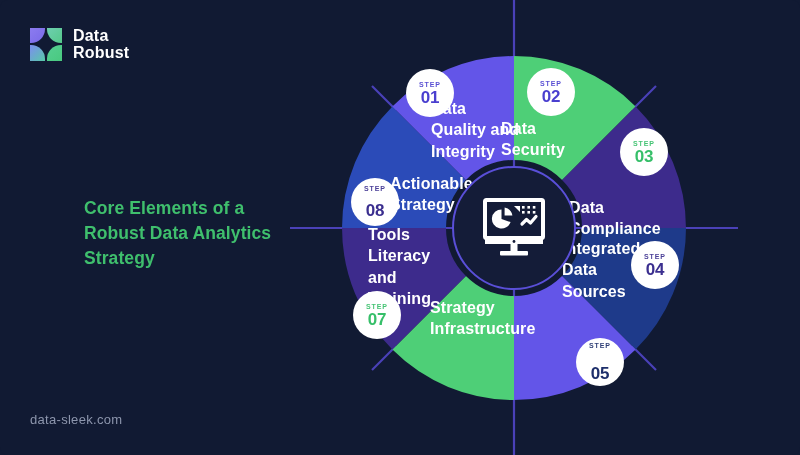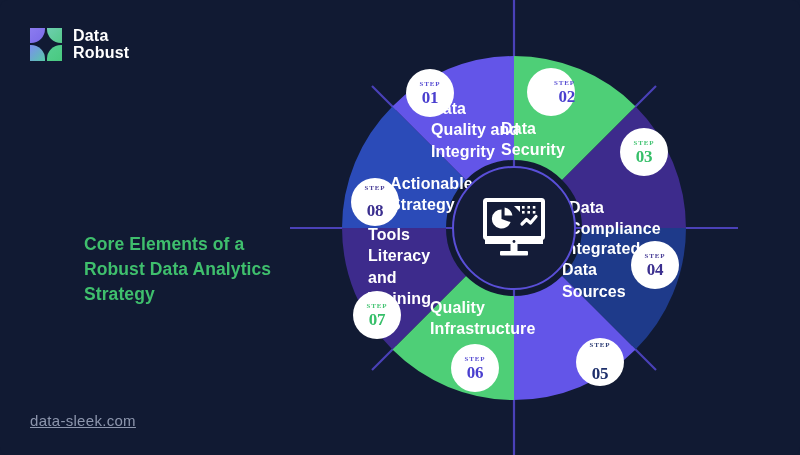--- a/index.html
+++ b/index.html
@@ -32,47 +32,45 @@
   .lm4{ left:17px; top:17px; width:15px; height:16px;
         background:linear-gradient(135deg,#56cf93,#49c97f);
         border-radius:14px 0 0 0; }
   #logo-text{ color:#ffffff; font-size:16px; font-weight:bold; line-height:1.07; letter-spacing:.2px; }
 
   
   #headline{
     position:absolute; left:84px; top:196px; width:215px;
     color:#3fbf6d; font-size:17.5px; font-weight:bold; line-height:1.42;
     letter-spacing:.1px;
-    margin-top:36px;
   }
 
   
   #footer{
     position:absolute; left:30px; top:412px;
-    color:#8d96ad; font-size:15px; letter-spacing:.3px;text-decoration:underline;
+    color:#8d96ad; font-size:13px; letter-spacing:.3px;
   }
 
   
   #wheel{ position:absolute; left:326px; top:40px; width:376px; height:376px; }
   #wheel svg{ display:block; overflow:visible; }
 
   
   .seg-label{
     position:absolute; color:#ffffff; font-size:16px; font-weight:bold;
     line-height:1.33; text-align:left; letter-spacing:.1px;
     transform:translate(-50%,-50%); pointer-events:none; width:92px;
   }
 
   
   .badge{
     position:absolute; width:48px; height:48px; border-radius:50%;
     background:#ffffff; transform:translate(-50%,-50%);
     display:flex; flex-direction:column; align-items:center; justify-content:center;
     box-shadow:0 0 0 0 rgba(0,0,0,0);
-    font-family:Liberation Serif, serif;
   }
   .badge .b-step{ font-size:7px; font-weight:bold; letter-spacing:.9px; line-height:1;
                   margin-bottom:1px; opacity:.92; }
   .badge .b-num{ font-size:17px; font-weight:bold; line-height:1; letter-spacing:-.2px; }
   .badge.purple .b-step,.badge.purple .b-num{ color:#4a3fcf; }
   .badge.deep   .b-step,.badge.deep   .b-num{ color:#3b2f8f; }
   .badge.green  .b-step,.badge.green  .b-num{ color:#36bf69; }
   .badge.navy   .b-step,.badge.navy   .b-num{ color:#1e2f6b; }
 
   
@@ -136,21 +134,21 @@
 
         <path fill="#3d2b8c" d="M 188 16 A 172 172 0 0 1 309.6 66.4 L 236.1 139.9 A 68 68 0 0 0 188 120 Z" transform="rotate(225 188 188)"></path>
       </g>
     </svg>
   </div>
 
   <div class="seg-label" style="left:477px; top:130px;">Data Quality and Integrity</div>
   <div class="seg-label" style="left:547px; top:139px;">Data Security</div>
   <div class="seg-label" style="left:615px; top:198px;margin-top:20px;">Data Compliance</div>
   <div class="seg-label" style="left:601px; top:270px; width:78px;">Integrated Data Sources</div>
-  <div class="seg-label" style="left:473px; top:318px; width:86px;">Quality Infrastructure</div>
+  <div class="seg-label" style="left:473px; top:318px; width:86px;">Strategy Infrastructure</div>
   <div class="seg-label" style="left:414px; top:267px;">Tools Literacy and Training</div>
   <div class="seg-label" style="left:427px; top:194px; width:74px;">Actionable Strategy</div>
 
   <div id="hub">
     <svg id="hub-icon" viewBox="0 0 66 62">
       <rect x="4" y="3" width="58" height="38" rx="1.5" fill="none" stroke="#ffffff" stroke-width="4"></rect>
       <rect x="4" y="41" width="58" height="6" fill="#ffffff"></rect>
       <circle cx="33" cy="44.5" r="1.4" fill="#141c38"></circle>
       <rect x="29.5" y="47" width="7" height="8" fill="#ffffff"></rect>
       <rect x="19" y="54" width="28" height="4.5" rx="1" fill="#ffffff"></rect>
@@ -166,40 +164,36 @@
       <rect x="46.4" y="14" width="2.6" height="2.6" fill="#ffffff"></rect>
       <rect x="51.8" y="14" width="2.6" height="2.6" fill="#ffffff"></rect>
       <path d="M 41 27 L 45.5 22.5 L 49.5 26 L 55 19.5" fill="none" stroke="#ffffff" stroke-width="3.2" stroke-linecap="round" stroke-linejoin="round"></path>
     </svg>
   </div>
 
   <div class="badge purple" style="left:430px; top:93px;">
     <span class="b-step">STEP</span>
     <span class="b-num">01</span>
   </div>
-  <div class="badge purple" style="left:551px; top:92px;align-items:flex-end;">
+  <div class="badge purple" style="left:551px; top:92px;">
     <span class="b-step">STEP</span>
     <span class="b-num">02</span>
   </div>
   <div class="badge green" style="left:644px; top:152px;">
     <span class="b-step">STEP</span>
     <span class="b-num">03</span>
   </div>
   <div class="badge deep" style="left:655px; top:265px;">
     <span class="b-step">STEP</span>
     <span class="b-num">04</span>
   </div>
   <div class="badge navy" style="left:600px; top:362px;gap:15px;">
     <span class="b-step">STEP</span>
     <span class="b-num">05</span>
   </div>
-  <div class="badge purple" style="left:475px; top:368px;">
-    <span class="b-step">STEP</span>
-    <span class="b-num">06</span>
-  </div>
   <div class="badge green" style="left:377px; top:315px;">
     <span class="b-step">STEP</span>
     <span class="b-num">07</span>
   </div>
   <div class="badge deep" style="left:375px; top:202px;gap:9px;">
     <span class="b-step">STEP</span>
     <span class="b-num">08</span>
   </div>
 
 </div>

